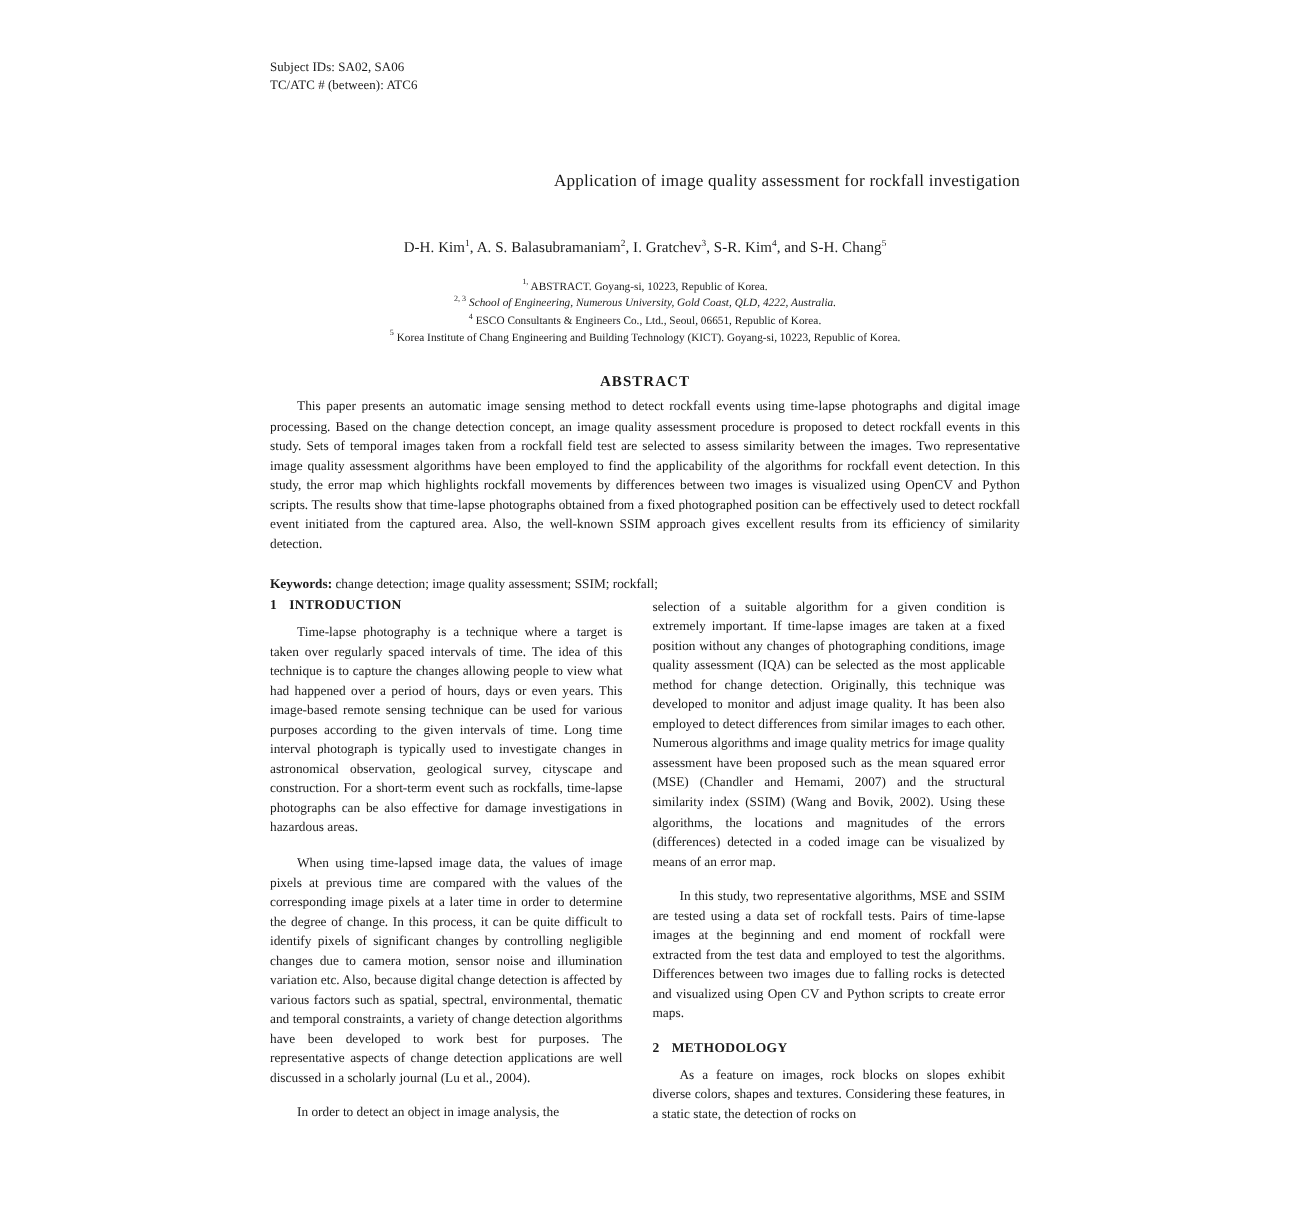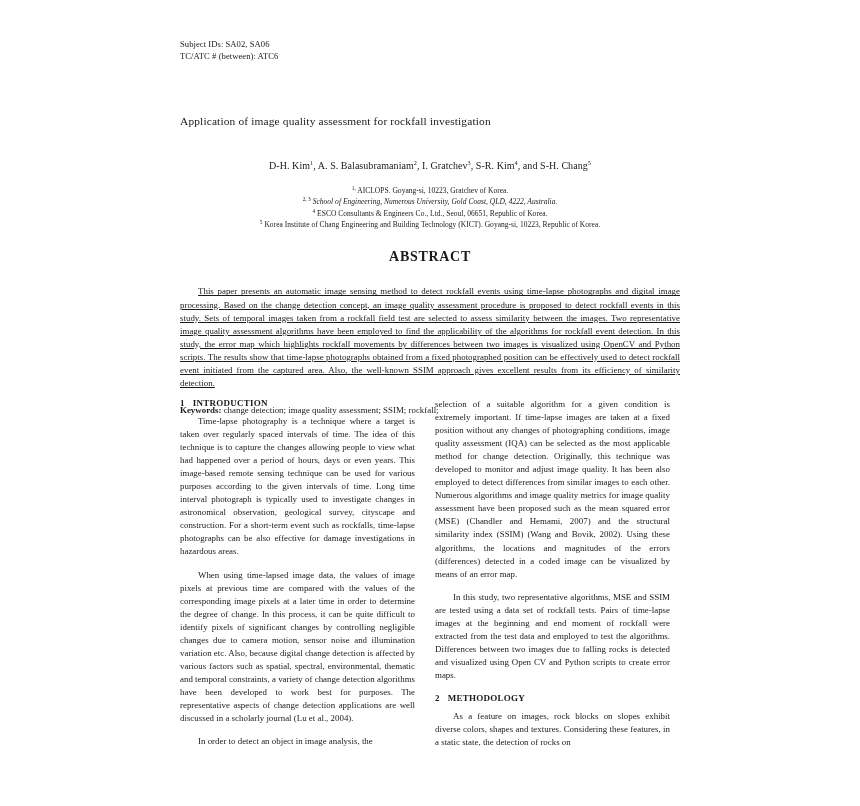--- a/index.html
+++ b/index.html
@@ -35,21 +35,21 @@
   
   .subject-block {
     font-size: 8.6px;
     line-height: 1.45;
     letter-spacing: 0.05px;
   }
   .subject-line { white-space: nowrap; }
 
   
   .title {
-    text-align: left;
+    text-align: right;
     font-size: 11.4px;
     letter-spacing: 0.15px;
     margin-top: 52px;
   }
 
   .authors {
     text-align: center;
     font-size: 10px;
     margin-top: 33px;
     letter-spacing: 0.05px;
@@ -73,32 +73,31 @@
     font-size: 5.4px;
     vertical-align: super;
     line-height: 0;
   }
   .affil .it { font-style: italic; }
 
   
   .abstract-head {
     text-align: center;
     font-weight: bold;
-    font-size: 14px;
+    font-size: 10px;
     letter-spacing: 0.7px;
     margin-top: 19px;
   }
   .abstract-body {
-    margin-top: 20px;
+    margin-top: 4px;
     font-size: 8.9px;
     line-height: 1.47;
     text-align: justify;
     text-indent: 18px;
     letter-spacing: 0.01px;
-    text-decoration: underline;
   }
   .keywords {
     margin-top: 14px;
     font-size: 8.9px;
     line-height: 1.45;
     text-align: justify;
   }
   .keywords b { font-weight: bold; }
 
   
@@ -143,21 +142,21 @@
     <div class="subject-block">
       <div class="subject-line">Subject IDs: SA02, SA06</div>
       <div class="subject-line">TC/ATC # (between): ATC6</div>
     </div>
 
     <div class="title">Application of image quality assessment for rockfall investigation</div>
 
     <div class="authors"><span>D-H. Kim<sup>1</sup></span><span>, </span><span>A. S. Balasubramaniam<sup>2</sup></span><span>, </span><span>I. Gratchev<sup>3</sup></span><span>, </span><span>S-R. Kim<sup>4</sup></span><span>, and </span><span>S-H. Chang<sup>5</sup></span></div>
 
     <div class="affils">
-        <div class="affil"><sup>1,</sup><span> AICLOPS. Goyang-si, 10223, Gratchev of Korea.</span></div>
+        <div class="affil"><sup>1,</sup><span> ABSTRACT. Goyang-si, 10223, Republic of Korea.</span></div>
         <div class="affil"><sup>2, 3</sup><span class="it"> School of Engineering, Numerous University, Gold Coast, QLD, 4222, Australia.</span></div>
         <div class="affil"><sup>4</sup><span> ESCO Consultants &amp; Engineers Co., Ltd., Seoul, 06651, Republic of Korea.</span></div>
         <div class="affil"><sup>5</sup><span> Korea Institute of Chang Engineering and Building Technology (KICT). Goyang-si, 10223, Republic of Korea.</span></div>
       </div>
 
     <div class="abstract-head">ABSTRACT</div>
     <div class="abstract-body">This paper presents an automatic image sensing method to detect rockfall events using time-lapse photographs and digital image processing. Based on the change detection concept, an image quality assessment procedure is proposed to detect rockfall events in this study. Sets of temporal images taken from a rockfall field test are selected to assess similarity between the images. Two representative image quality assessment algorithms have been employed to find the applicability of the algorithms for rockfall event detection. In this study, the error map which highlights rockfall movements by differences between two images is visualized using OpenCV and Python scripts. The results show that time-lapse photographs obtained from a fixed photographed position can be effectively used to detect rockfall event initiated from the captured area. Also, the well-known SSIM approach gives excellent results from its efficiency of similarity detection.</div>
 
     <div class="keywords">
       <b>Keywords:</b><span> change detection; image quality assessment; SSIM; rockfall;</span>

